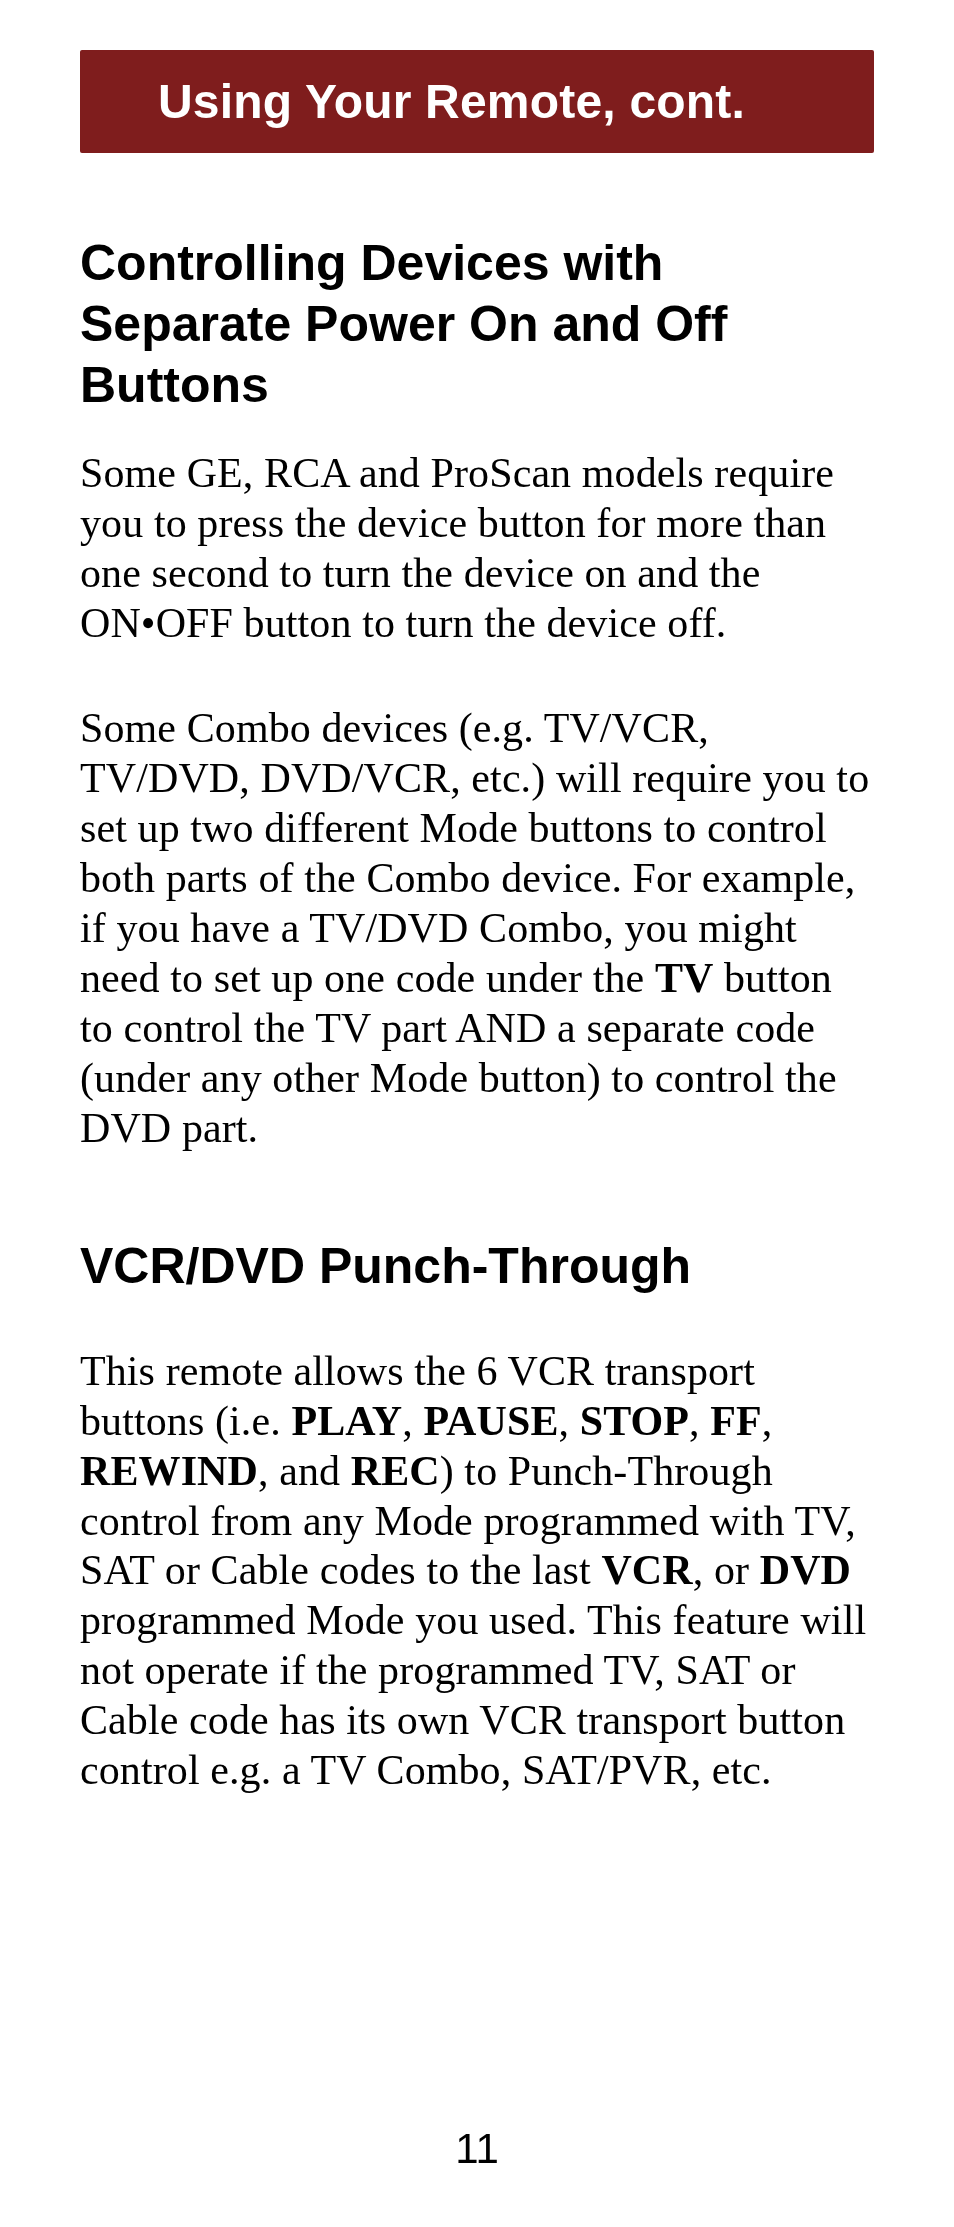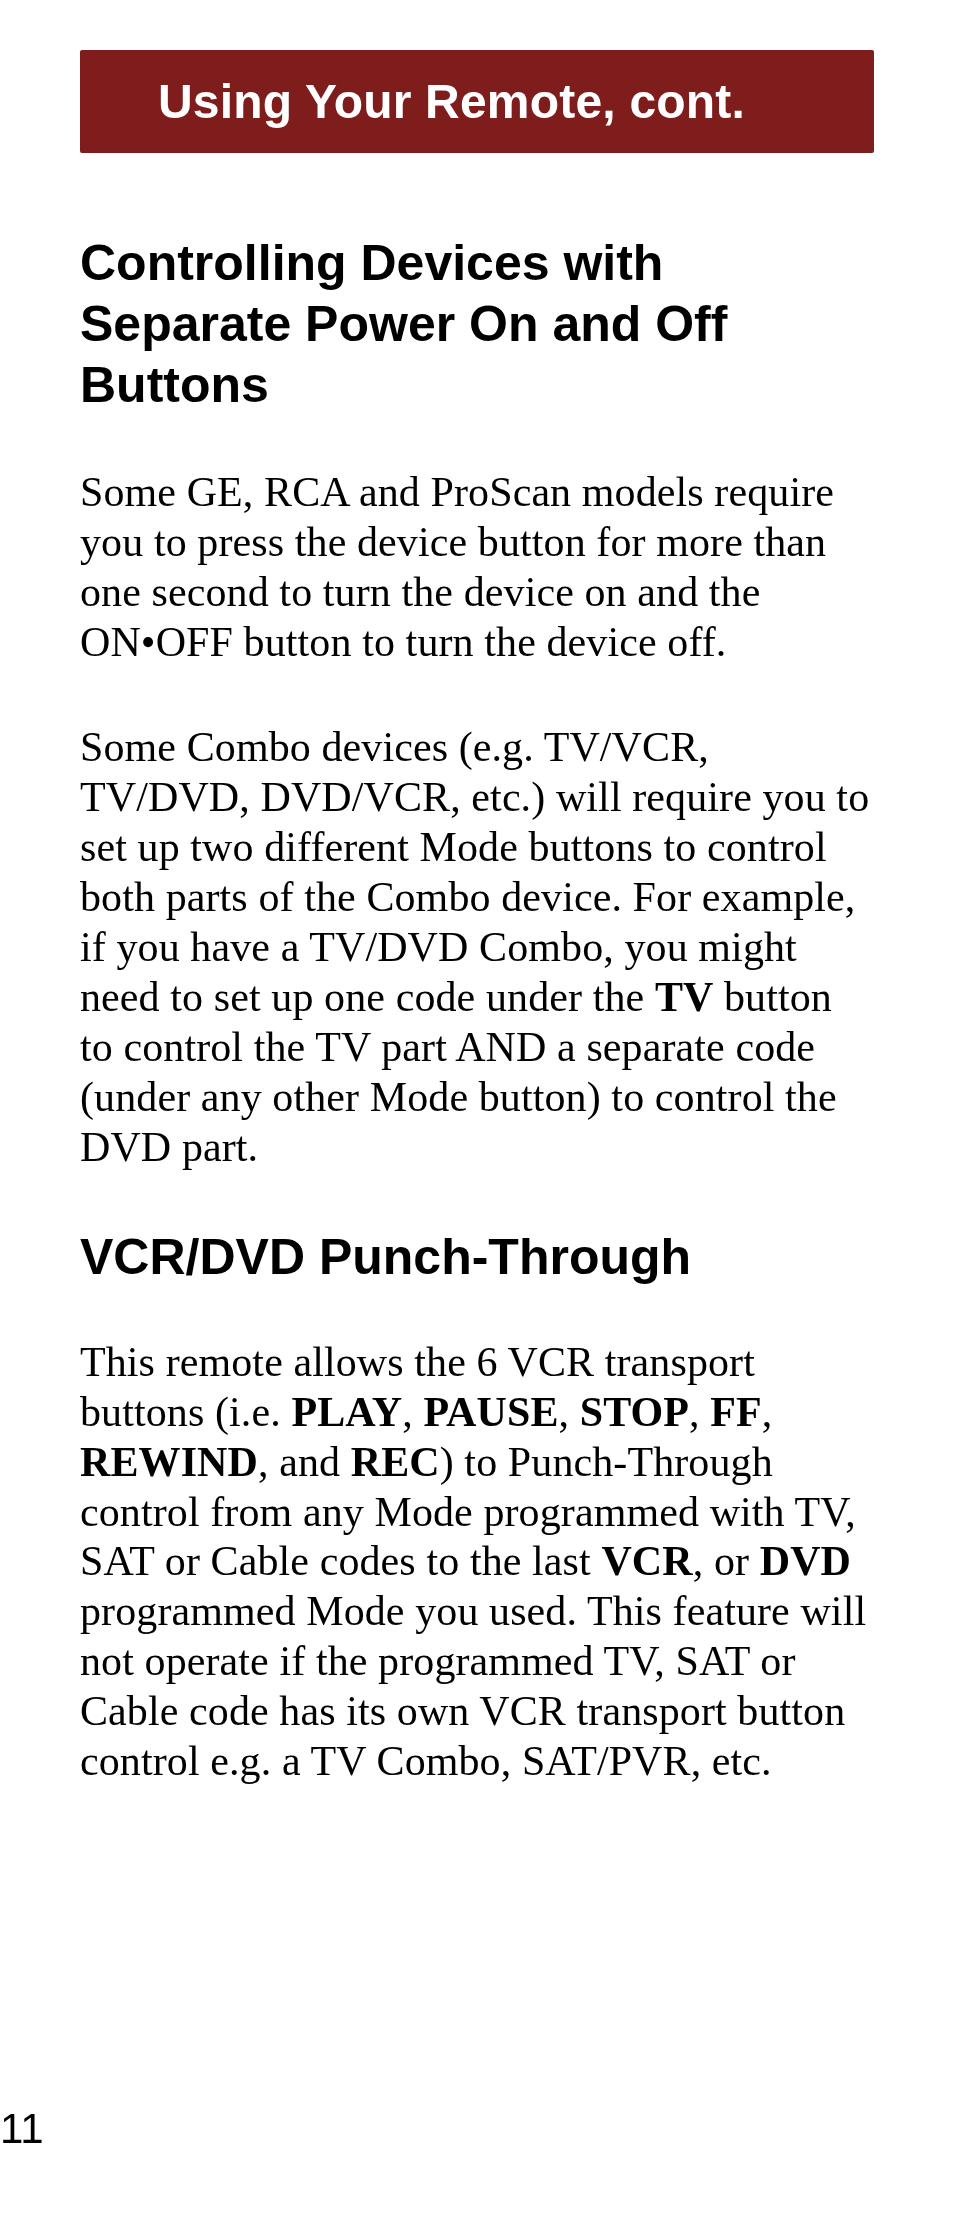--- a/index.html
+++ b/index.html
@@ -17,41 +17,42 @@
     font-size: 48px;
     padding: 24px 0 24px 78px;
     margin-bottom: 80px;
     letter-spacing: 0.2px;
     border-radius: 2px;
   }
   h2 {
     font-size: 50px;
     font-weight: bold;
     line-height: 1.22;
-    margin-bottom: 52px;
+    margin-bottom: 33px;
   }
   p {
     font-size: 42px;
     line-height: 1.19;
     margin-bottom: 60px;
     letter-spacing: 0.1px;
     font-family: Liberation Serif, serif;
   }
   .bold { font-weight: bold; }
   .page-number {
     position: absolute;
-    bottom: 74px;
+    bottom: 54px;
     left: 0;
     right: 0;
+    text-align: center;
     font-size: 42px;
   }
   .section1 p { margin-bottom: 55px; }
   .section2 { margin-top: 0; }
   .section2 h2 { margin-bottom: 50px; }
-  .section2 p { margin-bottom: 54px; }
+  .section2 p { margin-bottom: 82px; }
   .section3 h2 { margin-bottom: 50px; }
   .section3 p { margin-bottom: 4px; }
 </style>
 </head>
 <body>
 
 <div class="banner">Using Your Remote, cont.</div>
 
 <div class="section1">
   <h2>Controlling Devices with Separate Power On and Off Buttons</h2>

